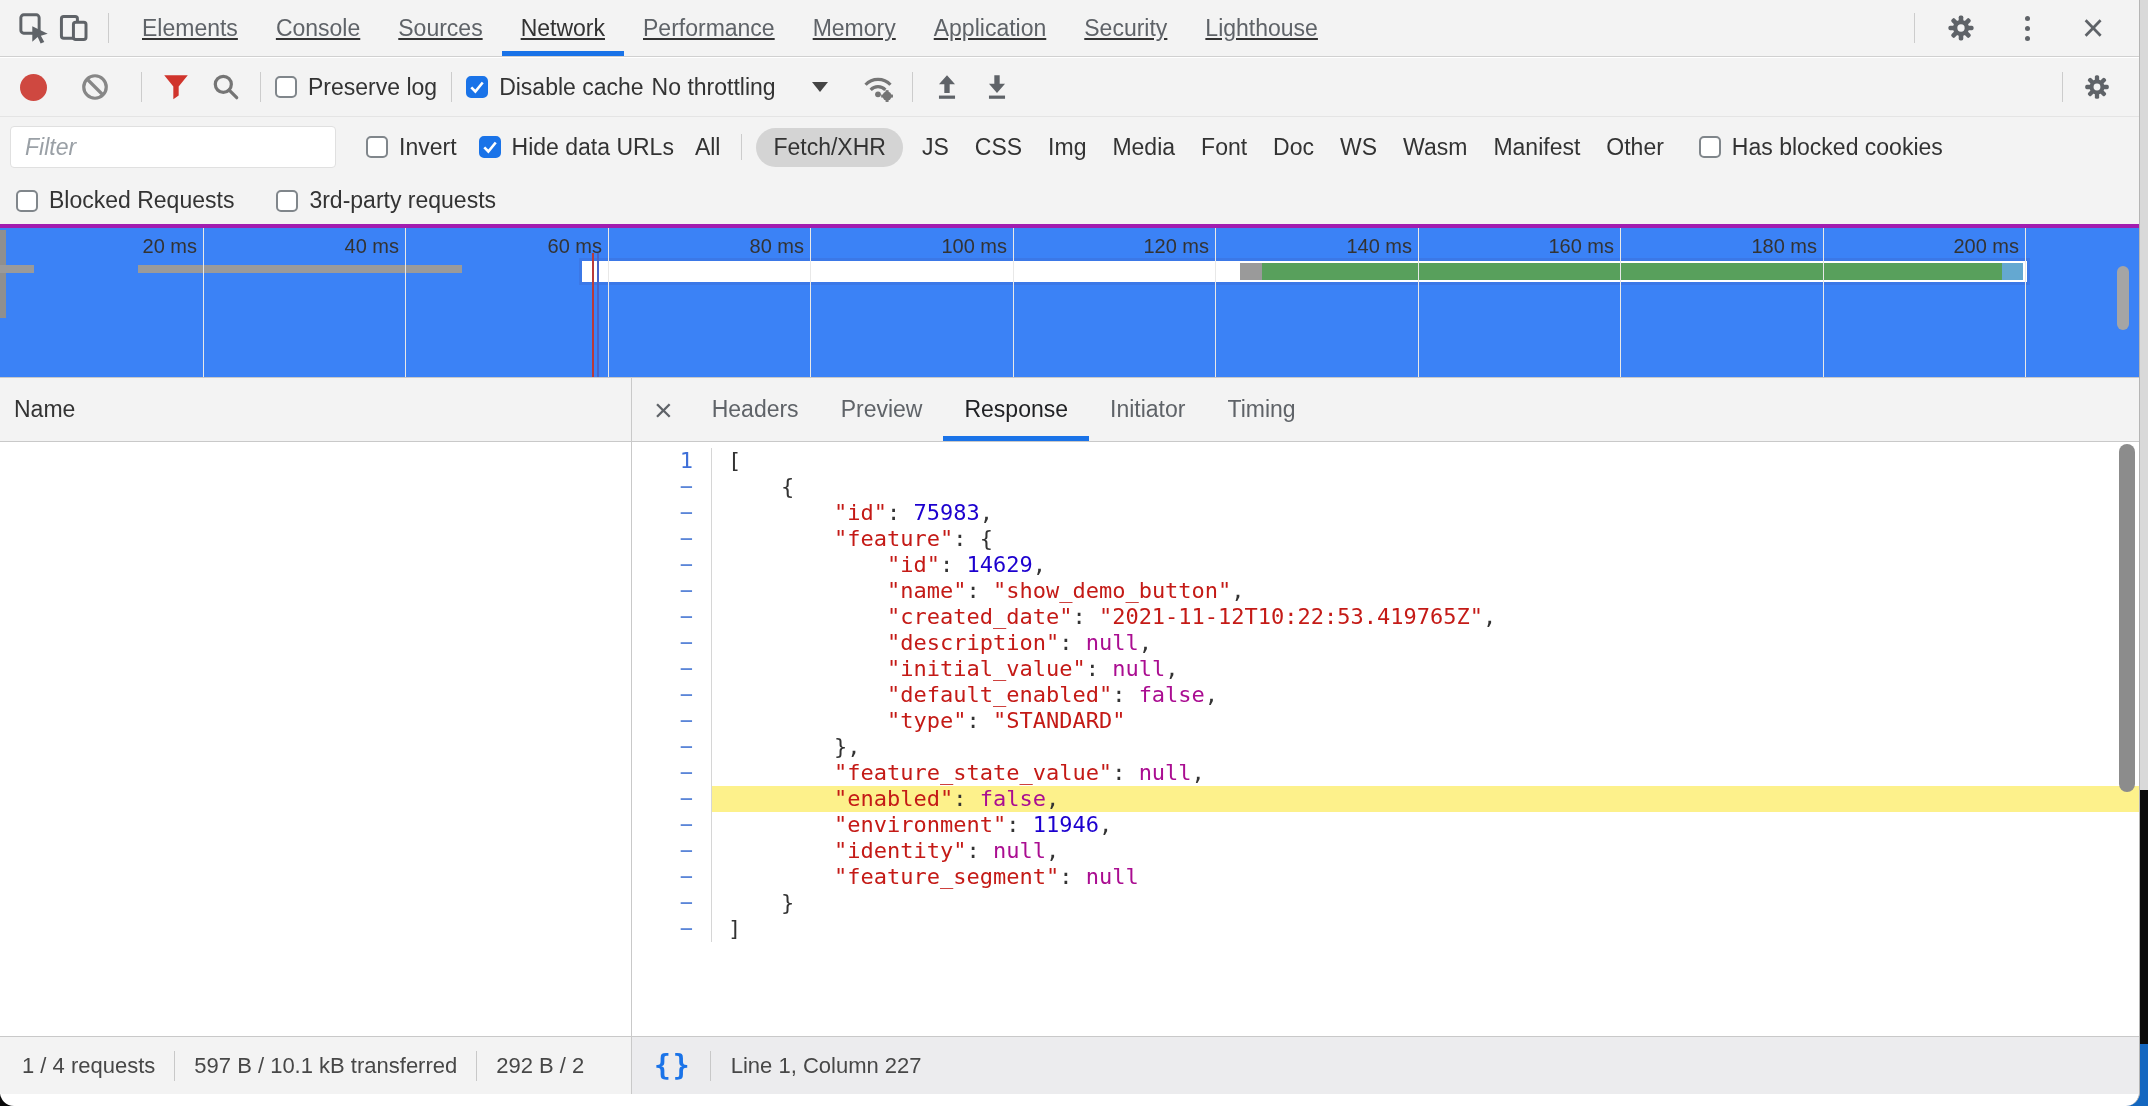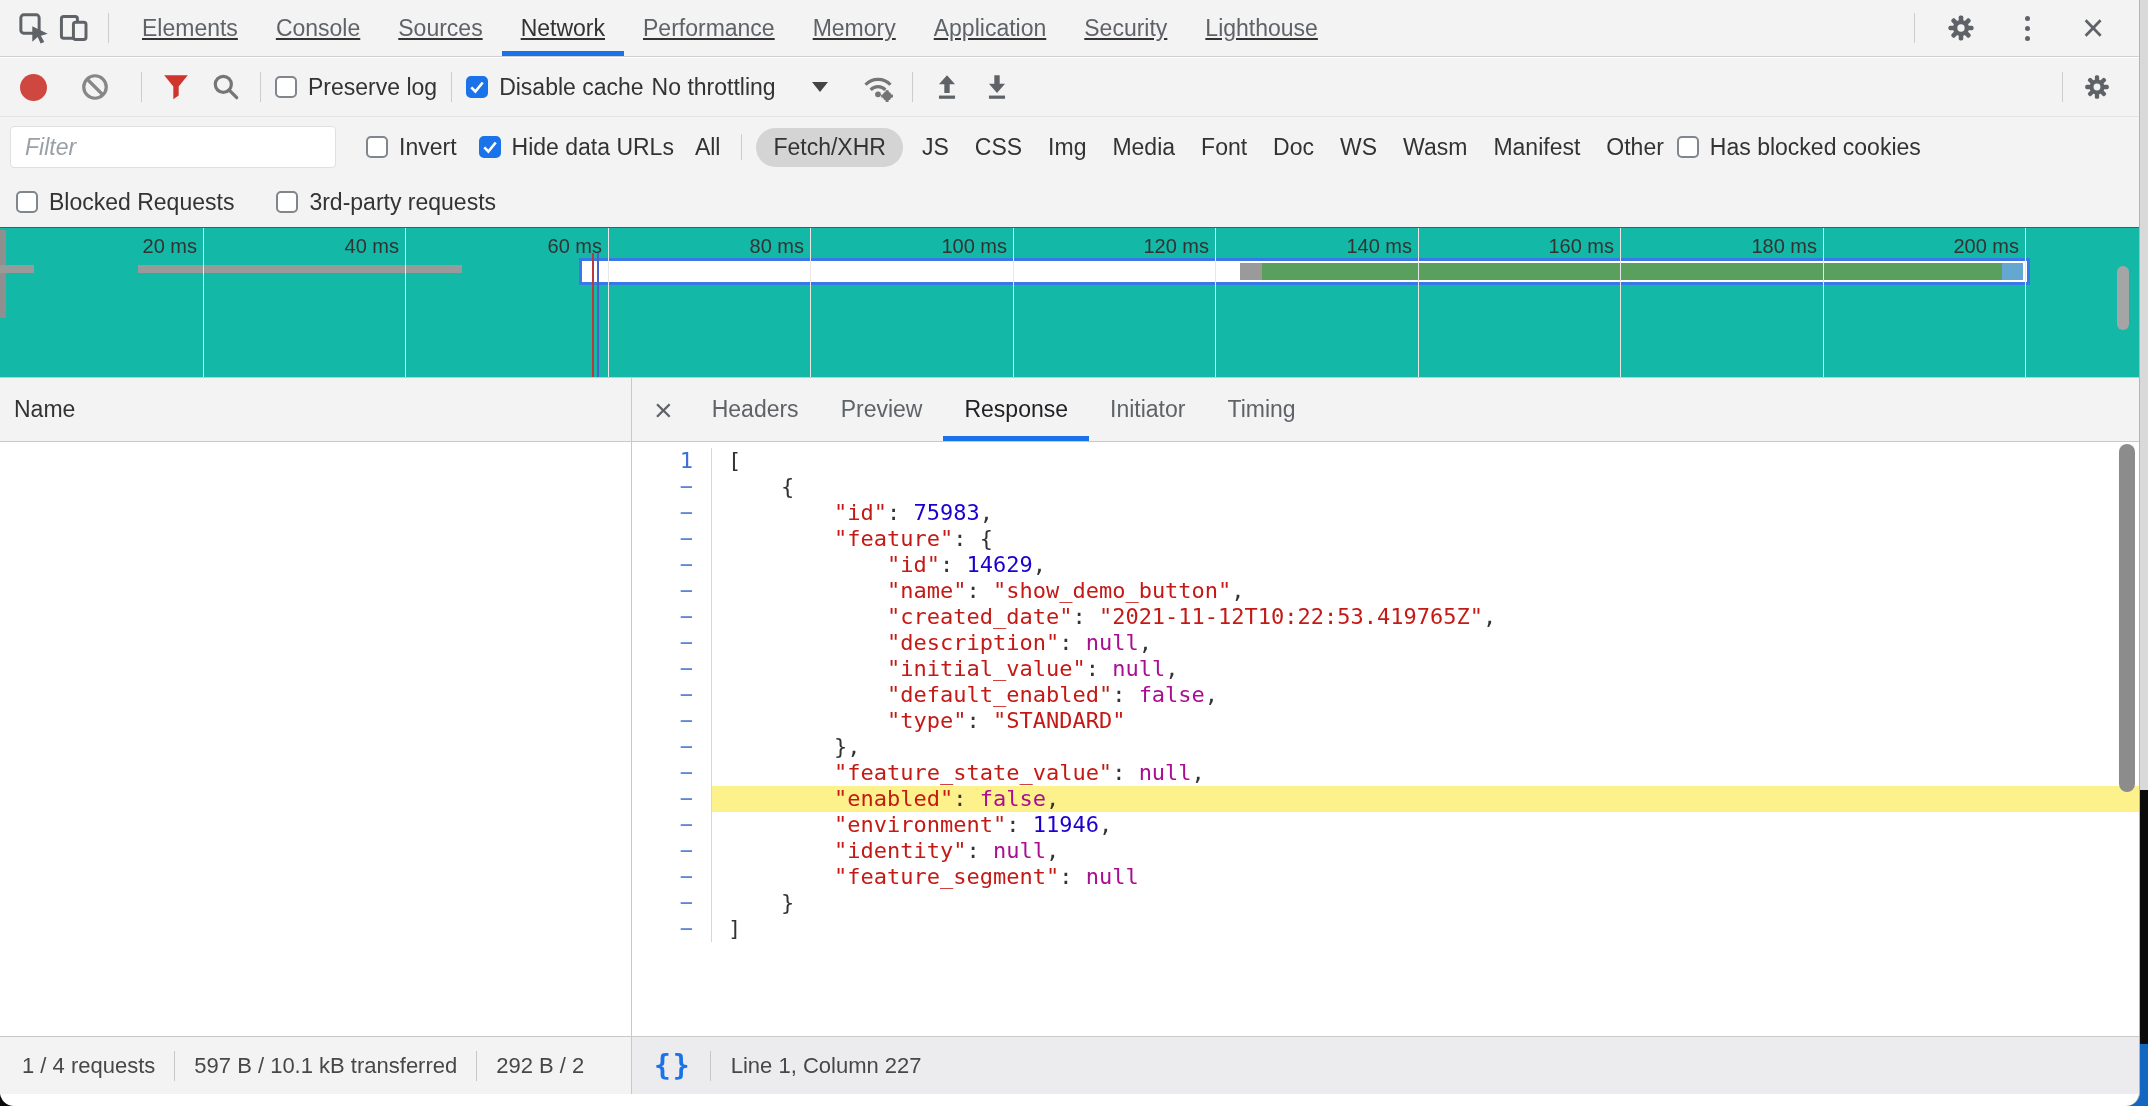--- a/index.html
+++ b/index.html
@@ -63,26 +63,26 @@
     font-family:"Liberation Sans",sans-serif; margin-right:30px; flex:none;font-style:italic;
   }
   .filter-input::placeholder { color:#9aa0a6; }
   .chips { display:flex; align-items:center; }
   .chip { font-size:23px; color:#333; padding:6px 11px; margin:0 2px; white-space:nowrap; }
   .chip.pill { background:#d4d4d4; border-radius:22px; padding:6px 17px; margin:0 6px; }
 
   
   .optionsbar {
     position:absolute; left:0; top:177px; width:100%; height:51px;
-    background:#f3f3f3; border-bottom:1px solid #a21caf;
+    background:#f3f3f3; border-bottom:4px solid #a21caf;
     display:flex; align-items:center; padding-left:16px; gap:42px;
   }
 
   
-  .overview { position:absolute; left:0; top:228px; width:100%; height:150px; background:#14b8a6; border-bottom:1px solid #c9c9c9; }
+  .overview { position:absolute; left:0; top:228px; width:100%; height:150px; background:#3b82f6; border-bottom:1px solid #c9c9c9; }
   .gridline { position:absolute; top:0; bottom:0; width:1px; background:#e8e8e8; }
   .ticklabel { position:absolute; top:7px; width:110px; text-align:right; font-size:20px; color:#333; }
   .ov-sliver { position:absolute; left:0; top:2px; width:6px; height:88px; background:#8f8f8f; }
   .ov-bar { position:absolute; height:8px; top:37px; background:#9a9a9a; }
   .ov-marker { position:absolute; top:25px; bottom:0; width:2px; }
   .ov-selbox { position:absolute; left:579px; top:30px; width:1451px; height:27px; border:3px solid var(--sel-blue,#3b78e7); background:#fff; }
   .ov-seg { position:absolute; top:2px; height:17px; }
   .ov-scroll { position:absolute; right:10px; top:38px; width:12px; height:64px; border-radius:6px; background:#a5a5a5; }
 
   
@@ -292,21 +292,21 @@
         <div class="chip">CSS</div>
         <div class="chip">Img</div>
         <div class="chip">Media</div>
         <div class="chip">Font</div>
         <div class="chip">Doc</div>
         <div class="chip">WS</div>
         <div class="chip">Wasm</div>
         <div class="chip">Manifest</div>
         <div class="chip">Other</div>
       </div>
-    <div class="cb-group" style="">
+    <div class="cb-group" style="margin-left:22px;">
       <div class="cb"></div>
       <span class="label">Has blocked cookies</span>
     </div>
   </div>
 
   <div class="optionsbar">
     <div class="cb-group">
       <div class="cb"></div>
       <span class="label">Blocked Requests</span>
     </div>

